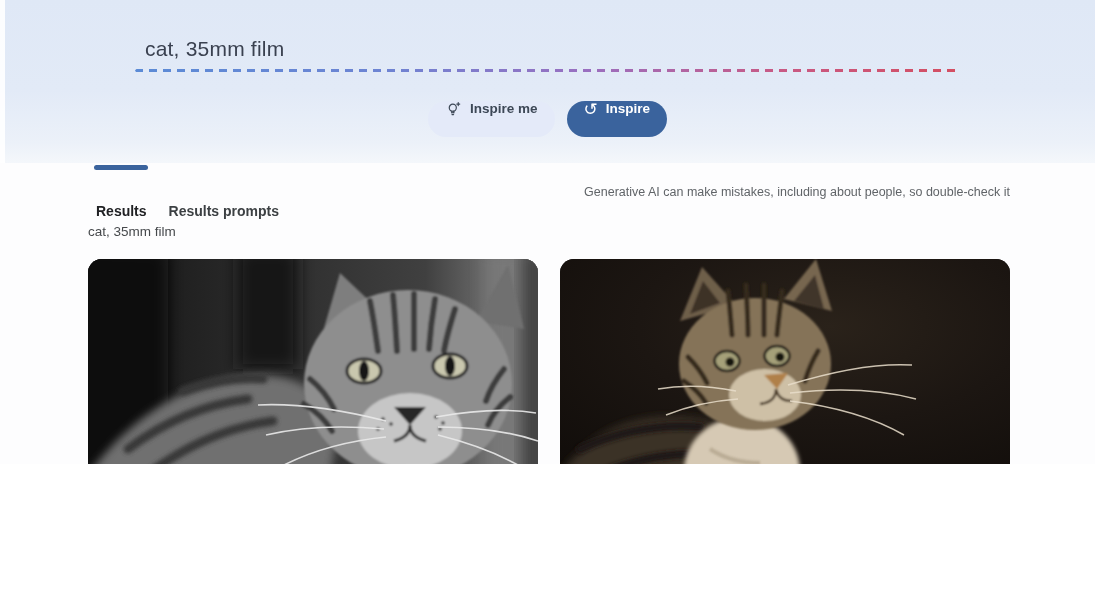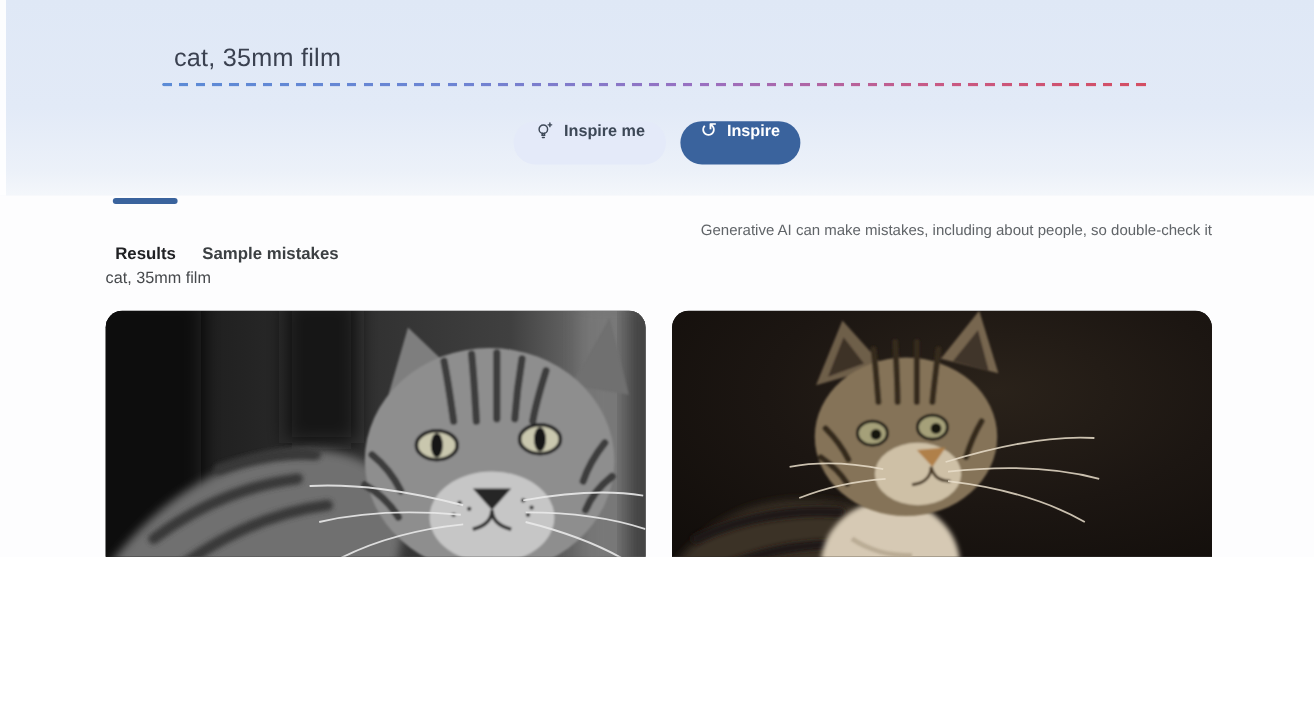--- a/index.html
+++ b/index.html
@@ -65,21 +65,21 @@
       <button class="btn btn-recreate">
         <span class="undo-glyph">↺</span>
         <span>Inspire</span>
       </button>
     </div>
   </div>
 
   <div class="tab-indicator"></div>
   <div class="tabs-row">
     <span class="tab tab-active">Results</span>
-    <span class="tab tab-inactive">Sample mistakes</span>
+    <span class="tab tab-inactive">Results prompts</span>
   </div>
   <div class="disclaimer">Generative AI can make mistakes, including about people, so double-check it</div>
 
   <div class="prompt-label">cat, 35mm film</div>
 
   <div class="grid">
 
     <div class="card" role="img" aria-label="black and white close-up portrait of a tabby cat facing camera">
       <svg viewBox="0 0 450 224" preserveAspectRatio="xMidYMid slice">
         <defs>

